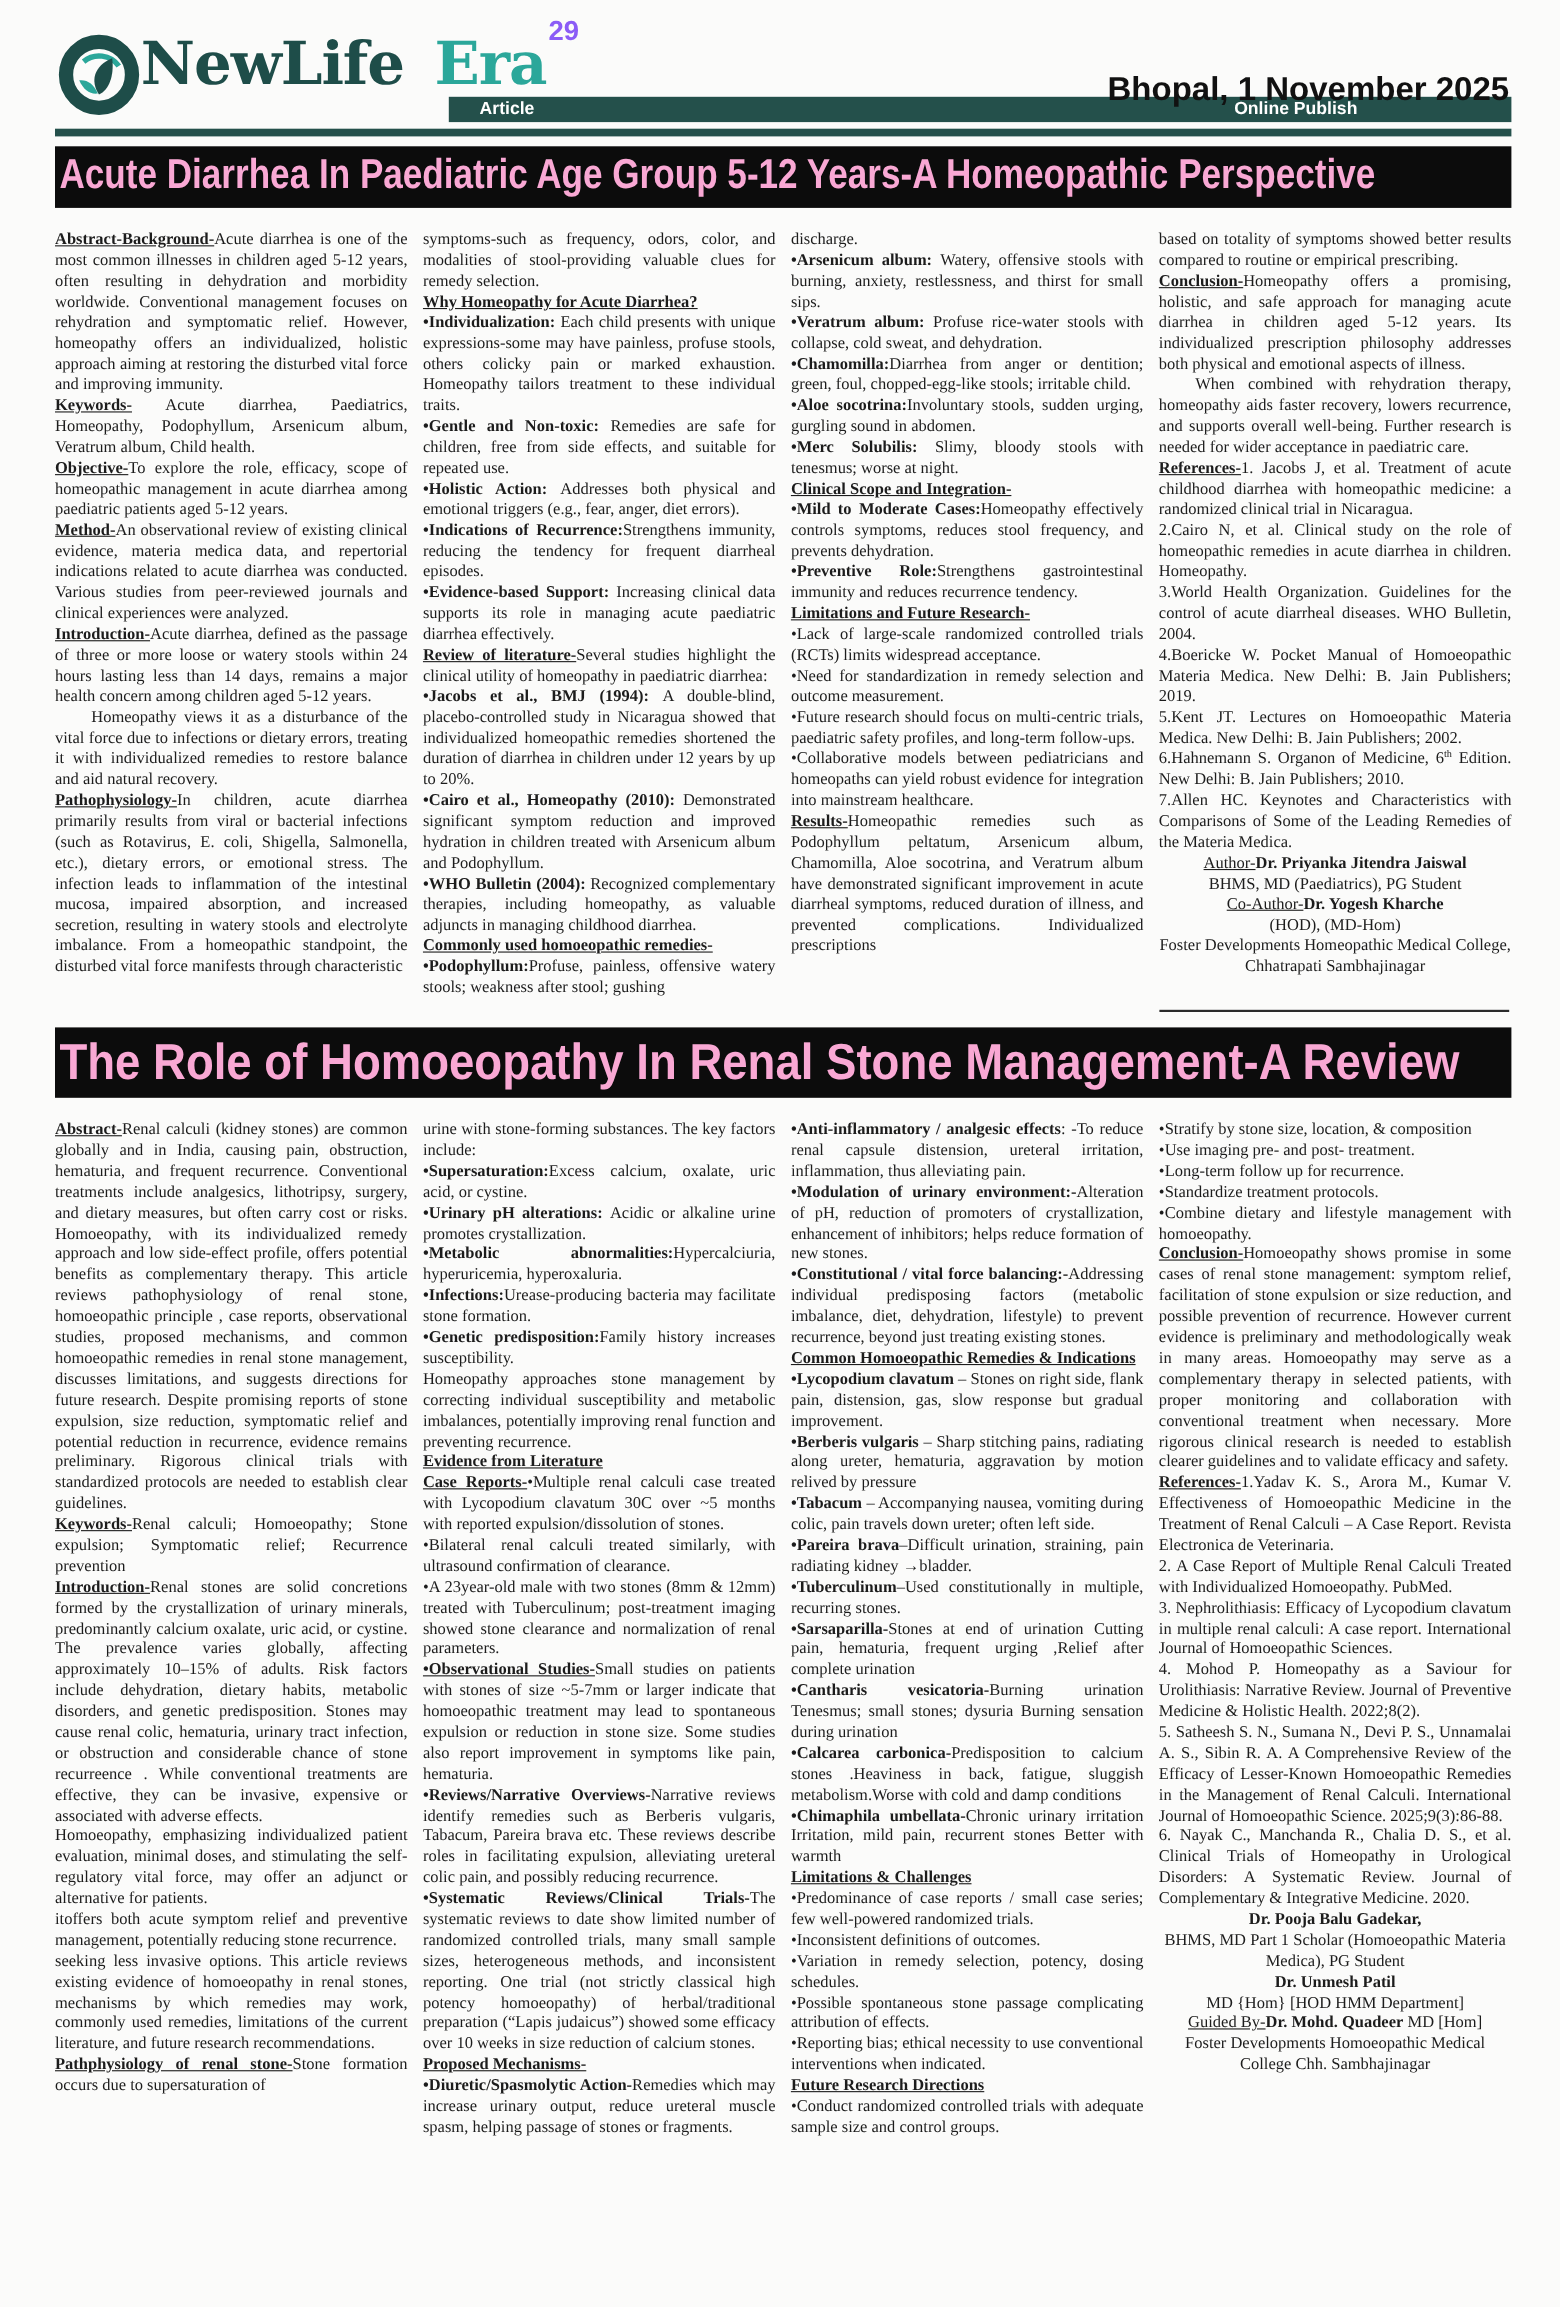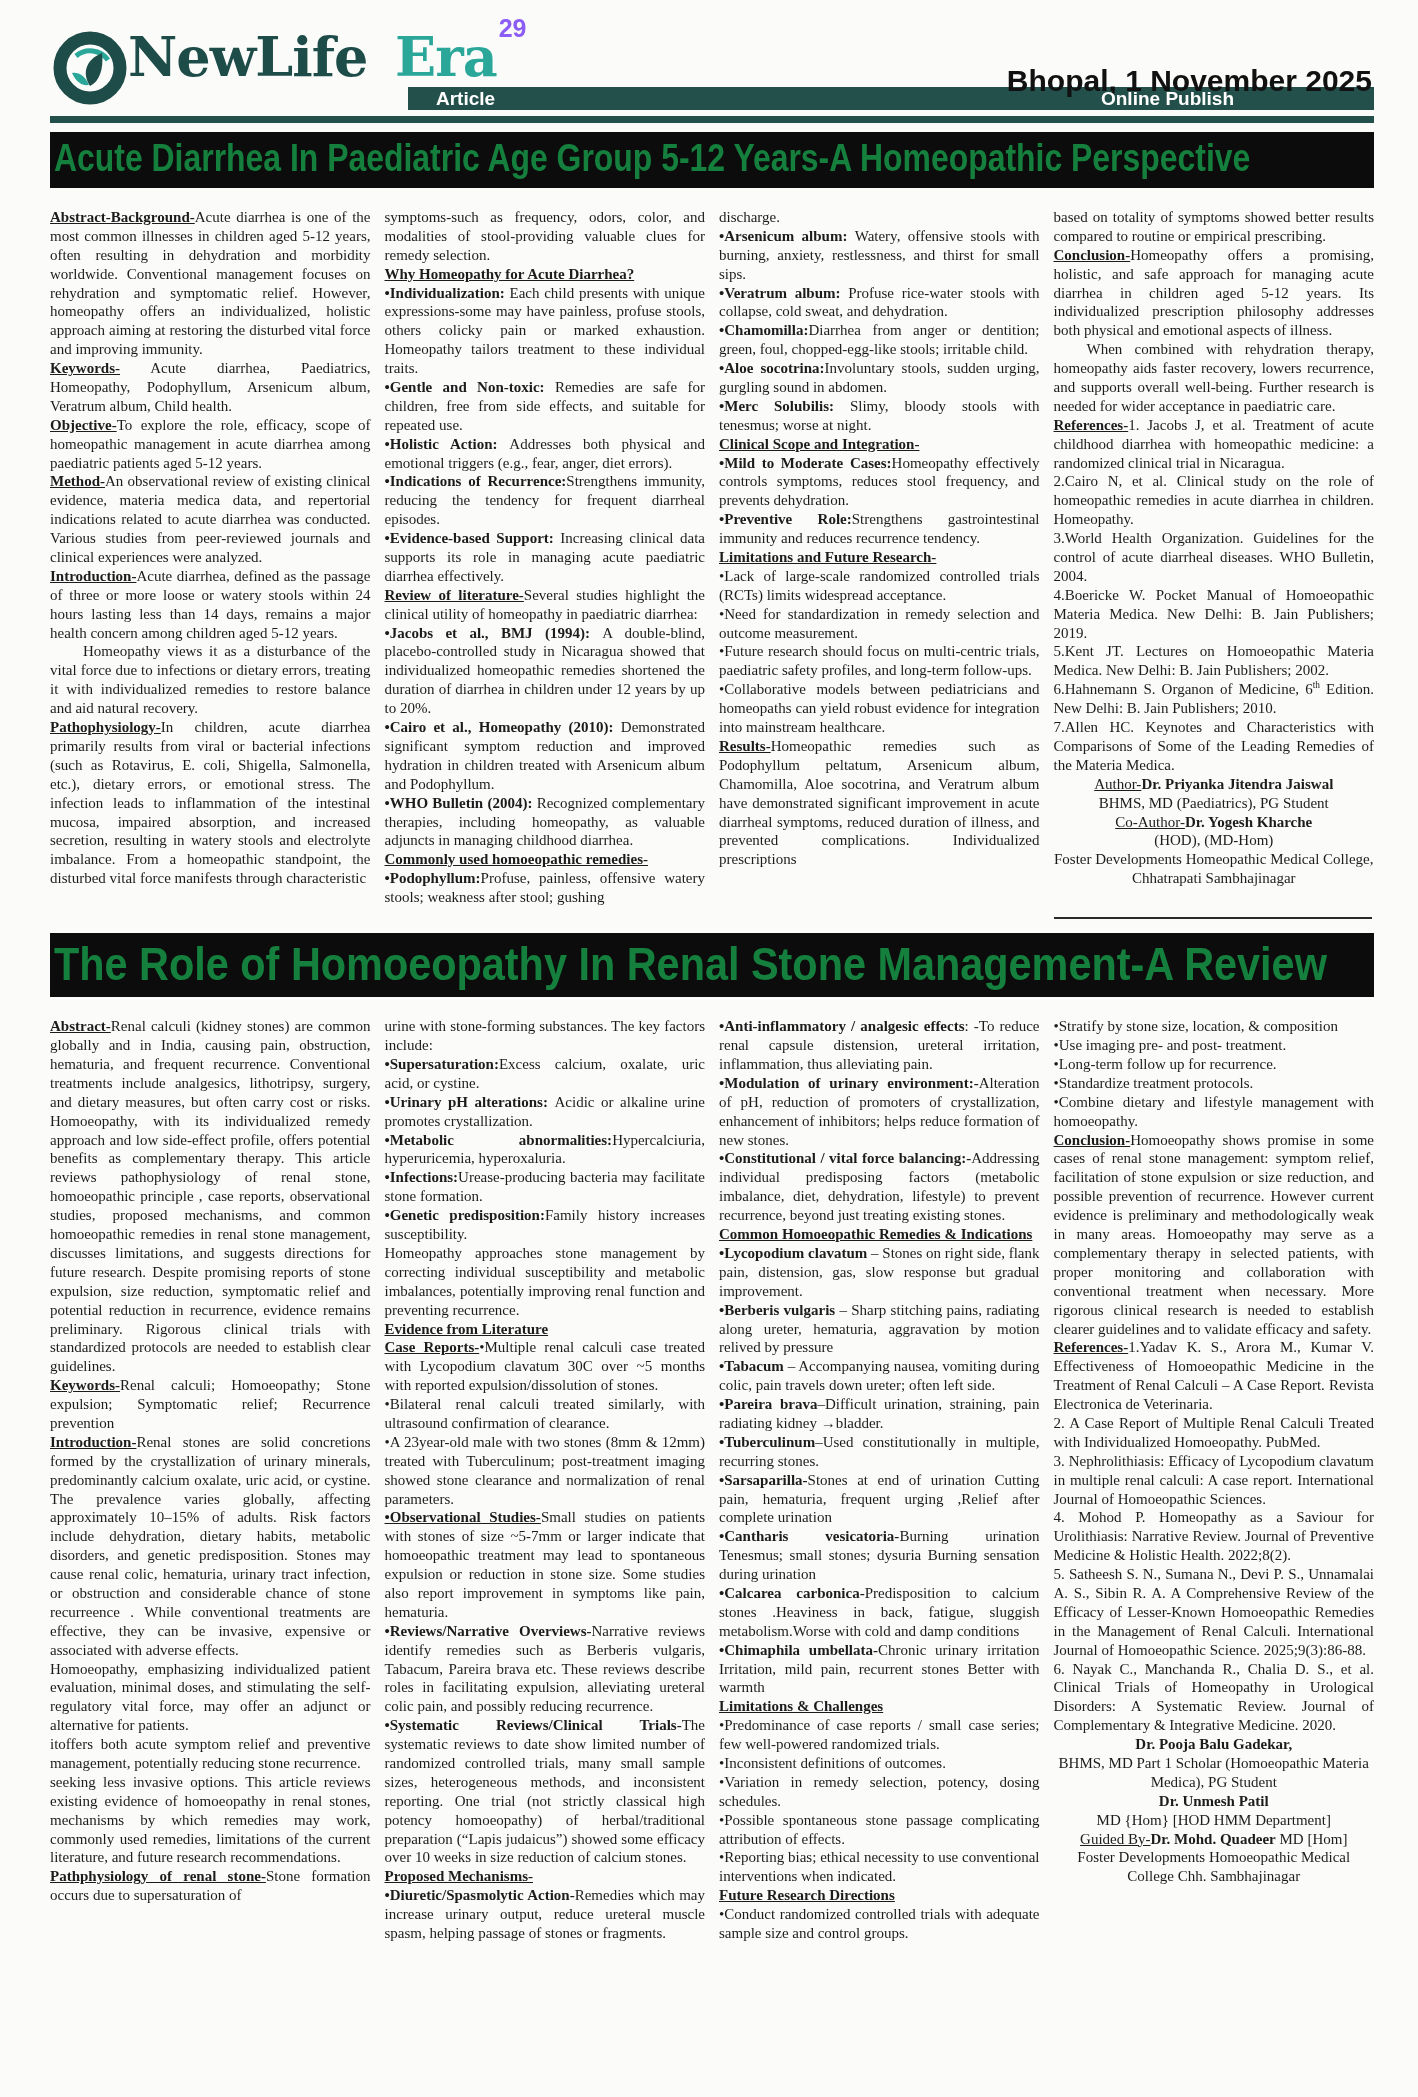--- a/index.html
+++ b/index.html
@@ -11,27 +11,27 @@
   .brand { display: flex; }
   .brand-icon { flex: 0 0 auto; }
   .brand-text { font-family: "DejaVu Serif", serif; font-weight: bold; font-size: 54px; line-height: 1; letter-spacing: -1px; }
   .brand-dark { color: #1e4d49; }
   .brand-accent { color: #2ba79a; margin-left: 10px; }
   .page-num { font-family: "Liberation Sans", sans-serif; font-weight: bold; font-size: 25px; color: #8b5cf6; position: relative; top: -16px; margin-left: 2px; }
   .dateline { font-family: "Liberation Sans", sans-serif; font-weight: bold; font-size: 30px; color: #111; padding-bottom: 12px; }
 
   
   .tagbar { margin-left: 358px; height: 23px; background: #24504b; color: #fff;
-            font-family: "Liberation Sans", sans-serif; font-weight: bold; font-size: 19px;
+            font-family: "Liberation Sans", sans-serif; font-weight: bold; font-size: 16px;
             display: flex; justify-content: space-between; align-items: center;
             padding: 0 140px 0 28px; margin-top: -23px; }
   .teal-rule { height: 7px; background: #24504b; margin-top: 6px; }
 
   
-  .banner { background: #0c0c0c; color: #15803d; margin: 9px 0 8px 0; padding: 7px 4px 9px 4px;
+  .banner { background: #0c0c0c; color: #f9a8d4; margin: 9px 0 8px 0; padding: 7px 4px 9px 4px;
             font-family: "Liberation Sans", sans-serif; font-weight: bold; overflow: hidden; }
   .stretch { display: inline-block; white-space: nowrap; transform-origin: 0 50%; line-height: 1.05; }
   .s1 { font-size: 38px; transform: scaleX(0.84); }
   .s2 { font-size: 46px; transform: scaleX(0.90); }
 
   
   .cols { display: flex; gap: 14px; margin-top: 20px; }
   .col { flex: 1 1 0; text-align: justify; font-size: 15px; line-height: 1.26; }
   .para { margin: 0; }
   .para.right { text-align: center; }

